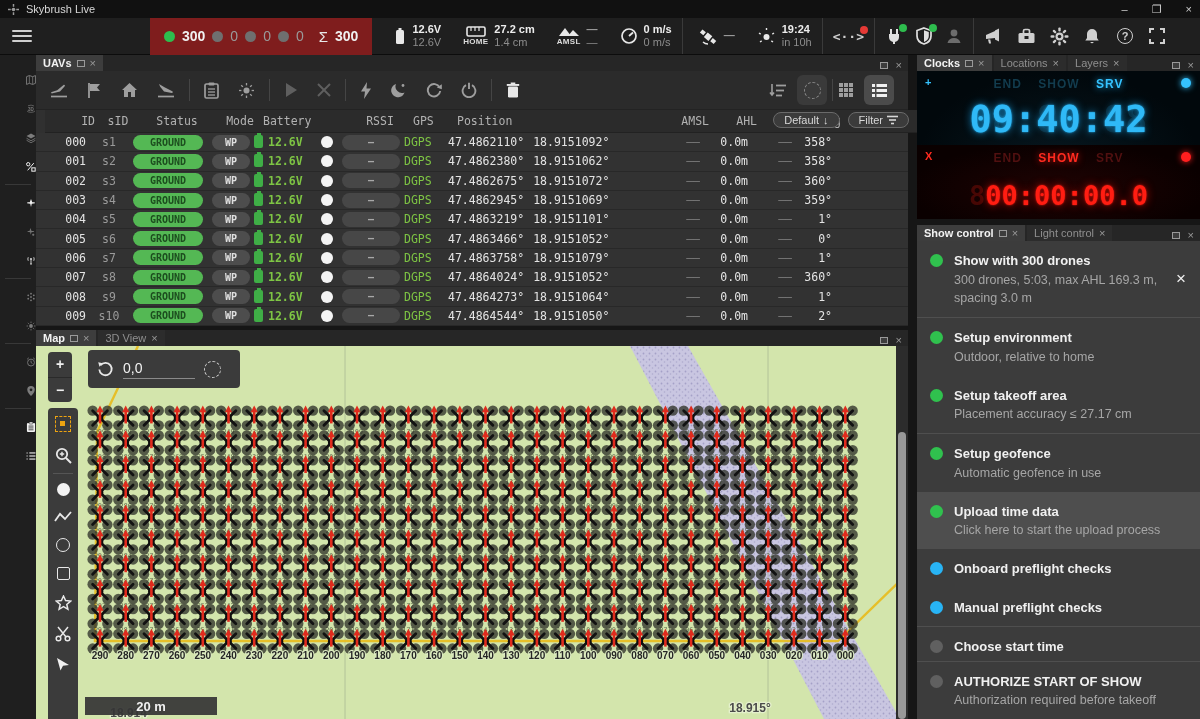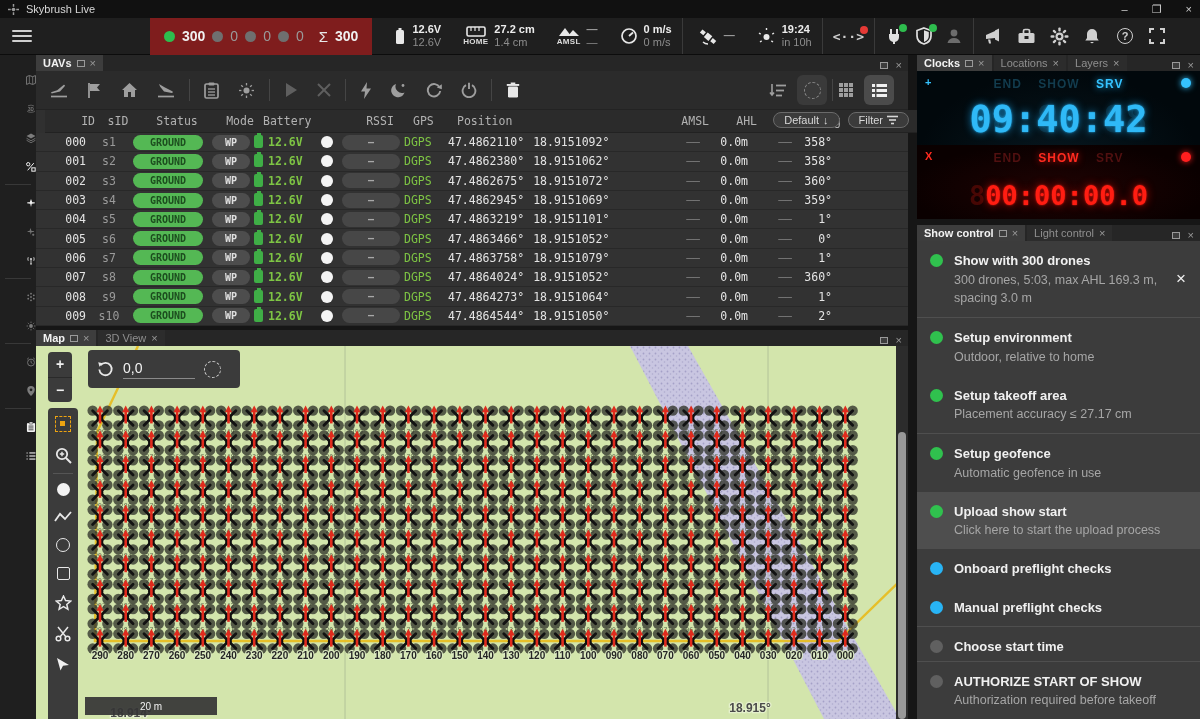--- a/index.html
+++ b/index.html
@@ -117,21 +117,21 @@
   .maptools { position:absolute; left:12px; top:62px; width:30px; height:311px; background:#3b3b3b;
     border-radius:4px 4px 0 0; display:flex; flex-direction:column; align-items:center; padding-top:8px; gap:15px;
     color:#e8e8e8; }
   .mtsep { width:20px; height:1px; background:#555; margin:-6px 0; }
   .selmode { width:16px; height:16px; border:1.6px dashed #eda311; position:relative; }
   .selmode::after { content:""; position:absolute; left:4px; top:4px; width:5px; height:5px; background:#eda311; }
   .fcirc { width:13px; height:13px; background:#f2f2f2; border-radius:50%; }
   .ocirc { width:14px; height:14px; border:1.6px solid #e8e8e8; border-radius:50%; }
   .osq { width:13px; height:13px; border:1.6px solid #e8e8e8; border-radius:2px; }
   .scalebar { position:absolute; left:49px; top:351px; width:132px; height:18px; background:rgba(52,52,52,.92);
-    color:#f0f0f0; font-size:10px; display:flex; align-items:center; justify-content:center; }
+    color:#f0f0f0; font-size:13px; display:flex; align-items:center; justify-content:center;font-weight:bold; }
   .mapscroll { position:absolute; right:0; top:0; width:12px; height:373px; background:#2c2c2c; }
   .mapscroll .thumb { position:absolute; left:2px; top:86px; width:8px; height:287px; background:#989898; border-radius:4px; }
 
   
   .clockstabs { left:917px; top:55px; width:283px; }
   .clockbody { position:absolute; left:917px; top:71px; width:283px; height:148px; background:#000; }
   .clock { position:relative; height:74px; }
   .clock .phead { position:absolute; top:6px; left:0; right:0; text-align:center; font-size:12px;
     font-weight:bold; letter-spacing:1px; }
   .clock .phase { margin:0 6px; }
@@ -1625,21 +1625,21 @@
         <div class="sitem">
           <span class="sdot green"></span>
           <span style="max-width:218px"><span class="tt">Setup takeoff area</span><br><span class="ss">Placement accuracy ≤ 27.17 cm</span></span>
         </div>
         <div class="sitem div">
           <span class="sdot green"></span>
           <span style="max-width:218px"><span class="tt">Setup geofence</span><br><span class="ss">Automatic geofence in use</span></span>
         </div>
         <div class="sitem hl">
           <span class="sdot green"></span>
-          <span style="max-width:218px"><span class="tt">Upload show start</span><br><span class="ss">Click here to start the upload process</span></span>
+          <span style="max-width:218px"><span class="tt">Upload time data</span><br><span class="ss">Click here to start the upload process</span></span>
         </div>
         <div class="sitem">
           <span class="sdot blue"></span>
           <span style="max-width:218px"><span class="tt">Onboard preflight checks</span></span>
         </div>
         <div class="sitem">
           <span class="sdot blue"></span>
           <span style="max-width:218px"><span class="tt">Manual preflight checks</span></span>
         </div>
         <div class="sitem div">

